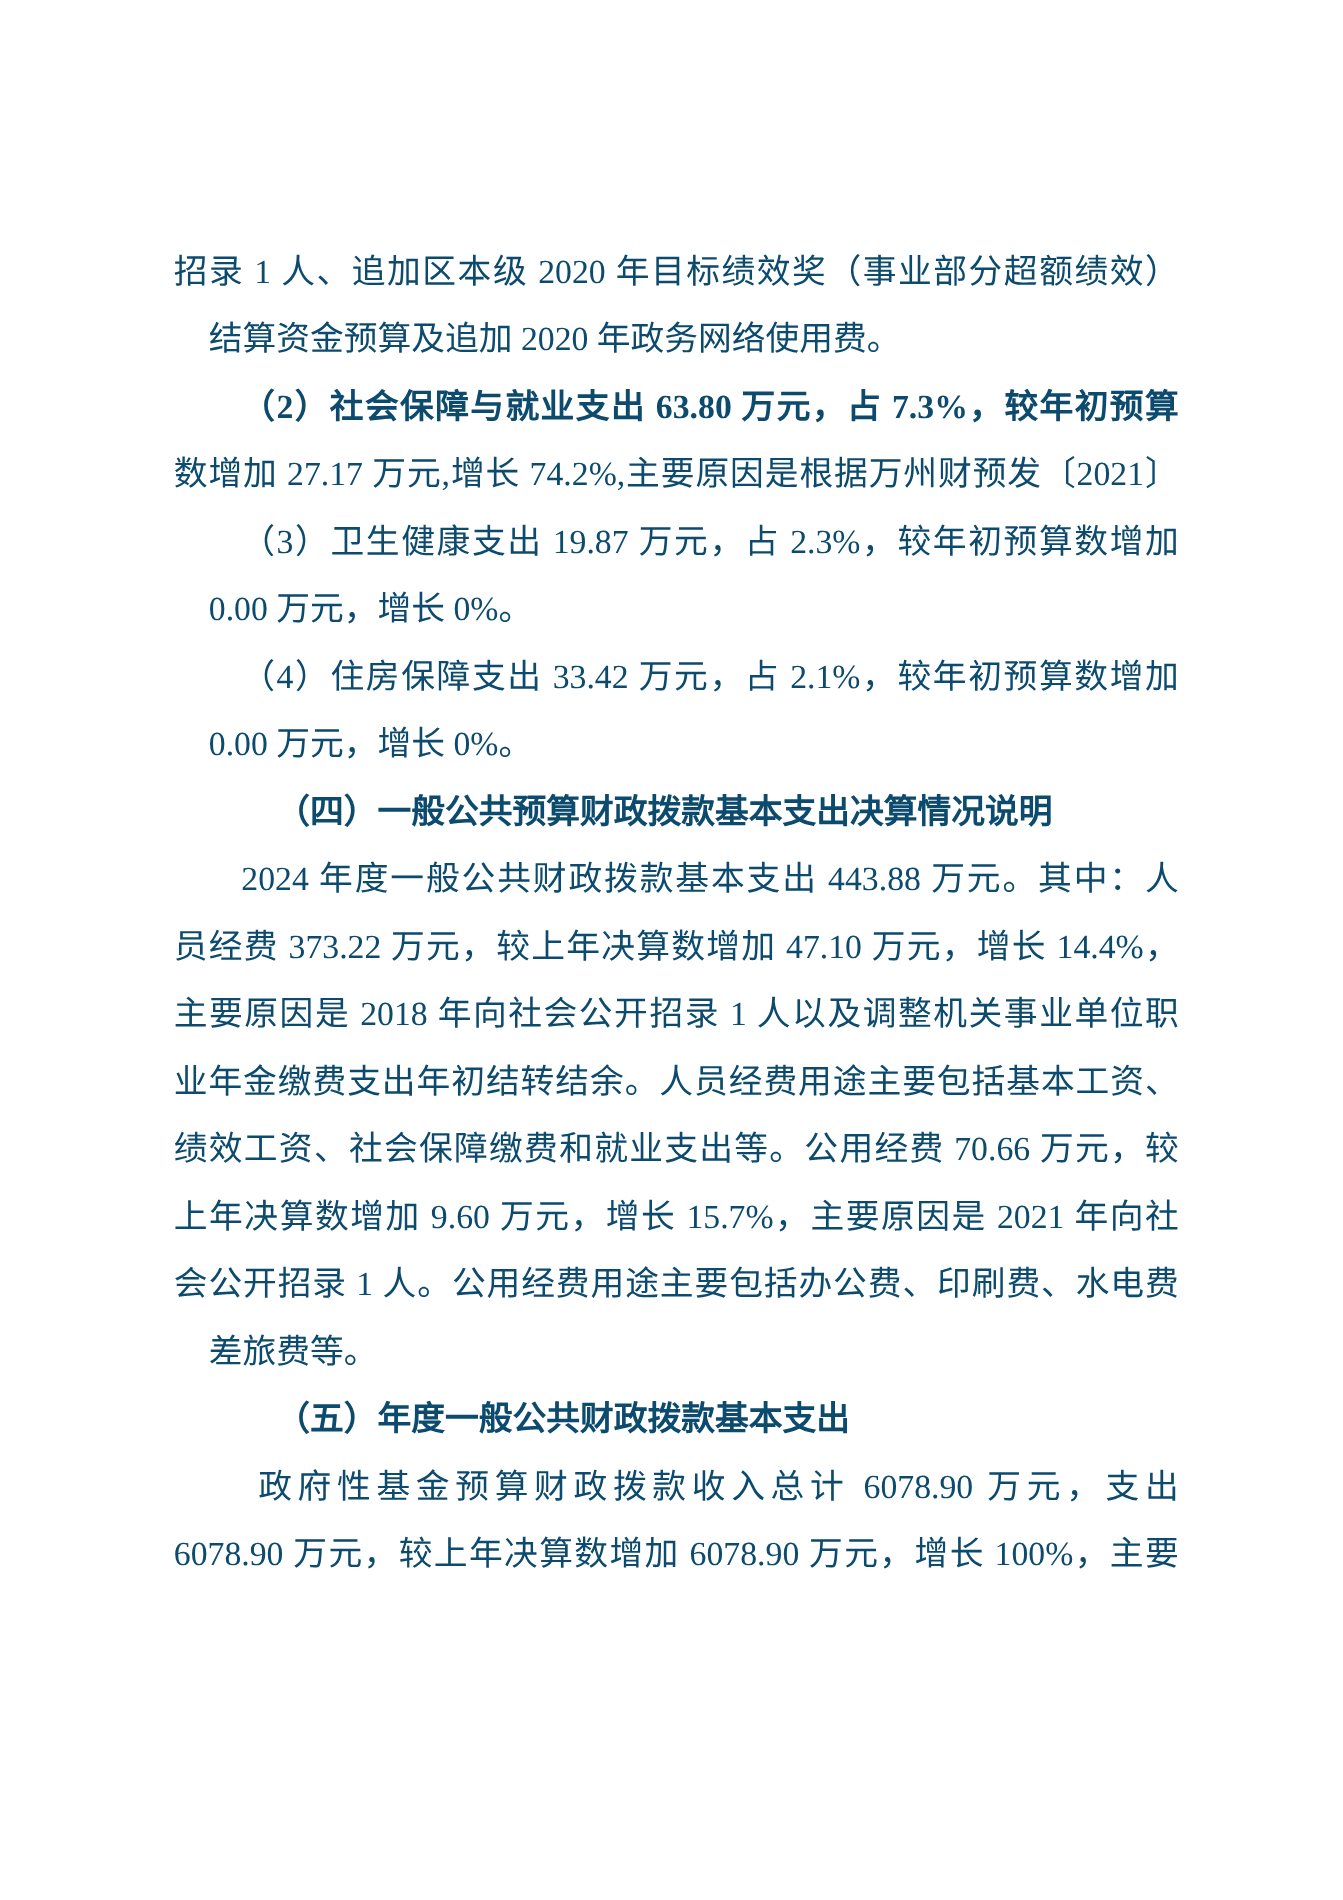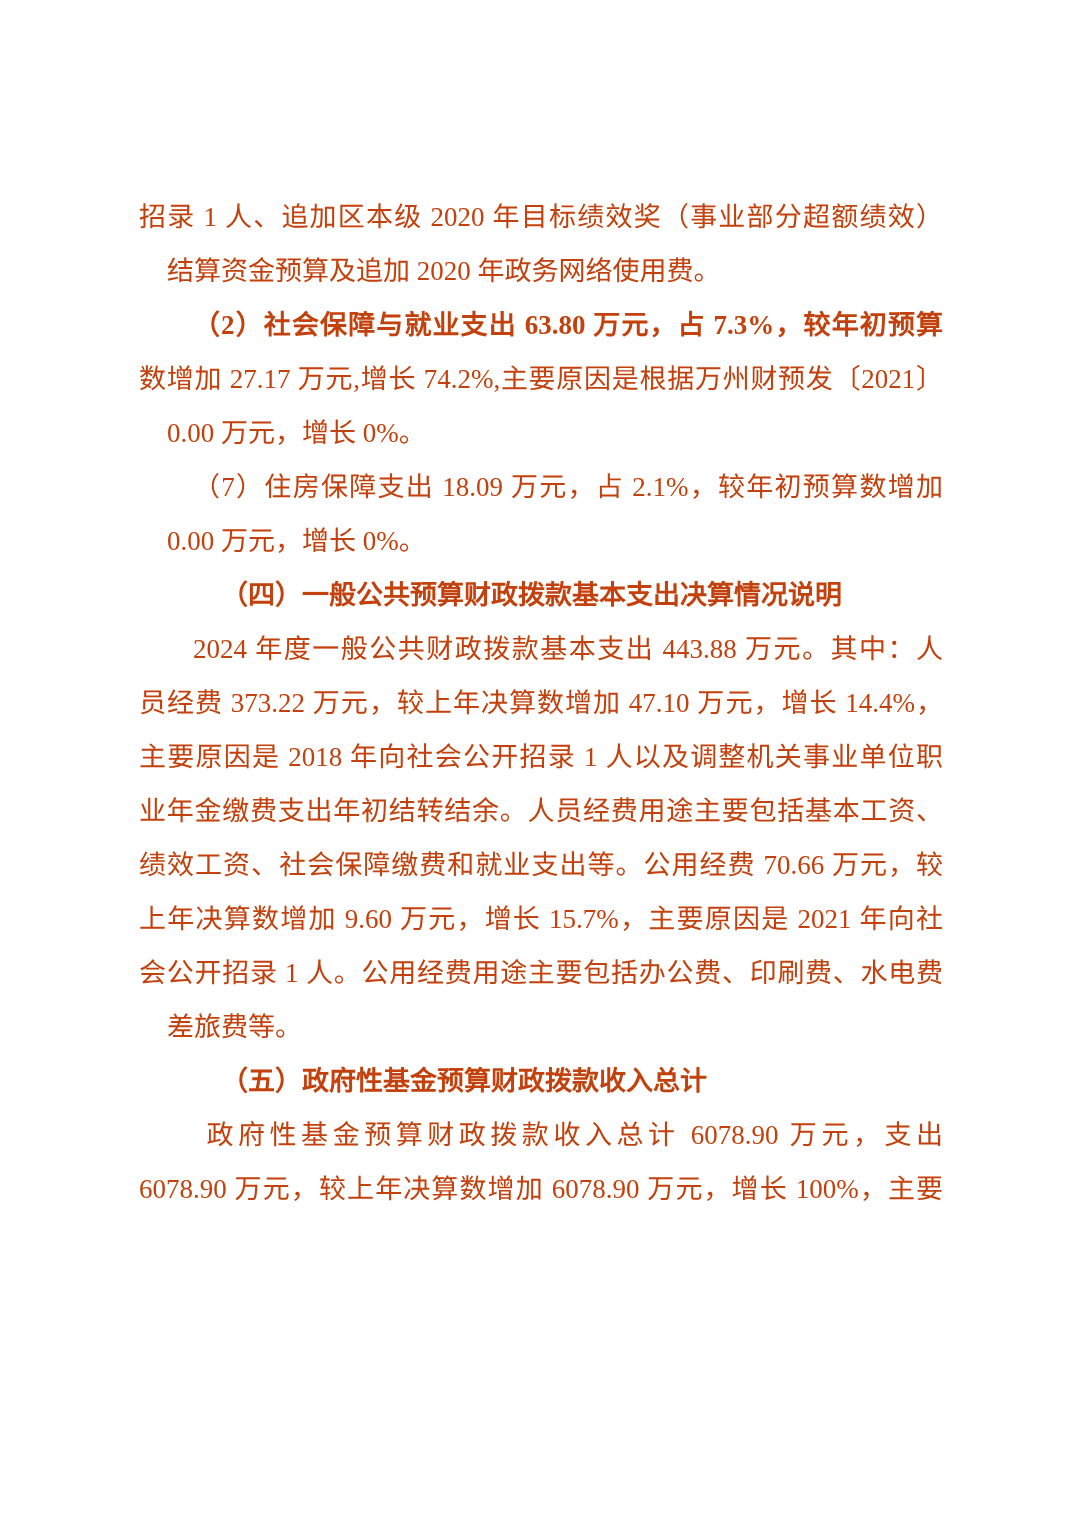--- a/index.html
+++ b/index.html
@@ -40,50 +40,51 @@
   }
   .line.last {
     text-align-last: left;
     margin-left: 28px;
   }
 </style>
 </head>
 <body>
 
 <div class="page" style="background: rgb(255, 255, 255);">
-  <div class="text-block" id="doc" style="color: #c2410c;">
+  <div class="text-block" id="doc" style="color: #0c4a6e;">
       <div class="para">
         <div class="line">招录 1 人、追加区本级 2020 年目标绩效奖（事业部分超额绩效）</div>
         <div class="line last">结算资金预算及追加 2020 年政务网络使用费。</div>
       </div>
       <div class="para">
         <div class="line" style="padding-left: 2em; font-weight: bold;">（2）社会保障与就业支出 63.80 万元，占 7.3%，较年初预算</div>
         <div class="line">数增加 27.17 万元,增长 74.2%,主要原因是根据万州财预发〔2021〕</div>
       </div>
       <div class="para">
+        <div class="line" style="padding-left: 2em;">（3）卫生健康支出 19.87 万元，占 2.3%，较年初预算数增加</div>
         <div class="line last">0.00 万元，增长 0%。</div>
       </div>
       <div class="para">
-        <div class="line" style="padding-left: 2em;">（7）住房保障支出 18.09 万元，占 2.1%，较年初预算数增加</div>
+        <div class="line" style="padding-left: 2em;">（4）住房保障支出 33.42 万元，占 2.1%，较年初预算数增加</div>
         <div class="line last">0.00 万元，增长 0%。</div>
       </div>
       <div class="para bold">
         <div class="line last" style="padding-left: 2em;">（四）一般公共预算财政拨款基本支出决算情况说明</div>
       </div>
       <div class="para">
         <div class="line" style="padding-left: 2em;">2024 年度一般公共财政拨款基本支出 443.88 万元。其中：人</div>
         <div class="line">员经费 373.22 万元，较上年决算数增加 47.10 万元，增长 14.4%，</div>
         <div class="line">主要原因是 2018 年向社会公开招录 1 人以及调整机关事业单位职</div>
         <div class="line">业年金缴费支出年初结转结余。人员经费用途主要包括基本工资、</div>
         <div class="line">绩效工资、社会保障缴费和就业支出等。公用经费 70.66 万元，较</div>
         <div class="line">上年决算数增加 9.60 万元，增长 15.7%，主要原因是 2021 年向社</div>
         <div class="line">会公开招录 1 人。公用经费用途主要包括办公费、印刷费、水电费</div>
         <div class="line last">差旅费等。</div>
       </div>
       <div class="para bold">
-        <div class="line last" style="padding-left: 2em;">（五）政府性基金预算财政拨款收入总计</div>
+        <div class="line last" style="padding-left: 2em;">（五）年度一般公共财政拨款基本支出</div>
       </div>
       <div class="para">
         <div class="line" style="padding-left: 2.5em;">政府性基金预算财政拨款收入总计 6078.90 万元，支出</div>
         <div class="line">6078.90 万元，较上年决算数增加 6078.90 万元，增长 100%，主要</div>
       </div>
     </div>
 </div>
 
 </body></html>

